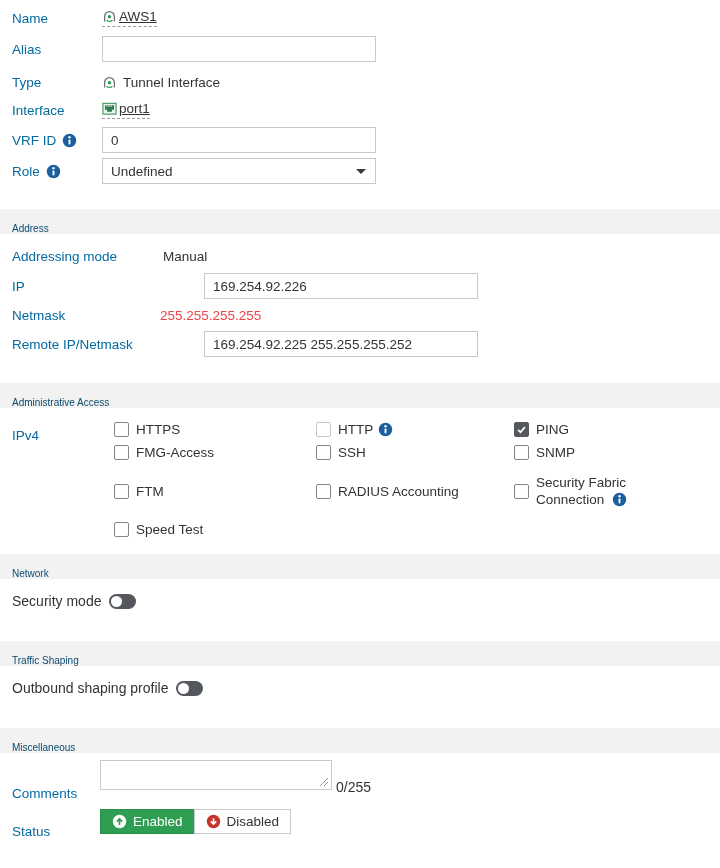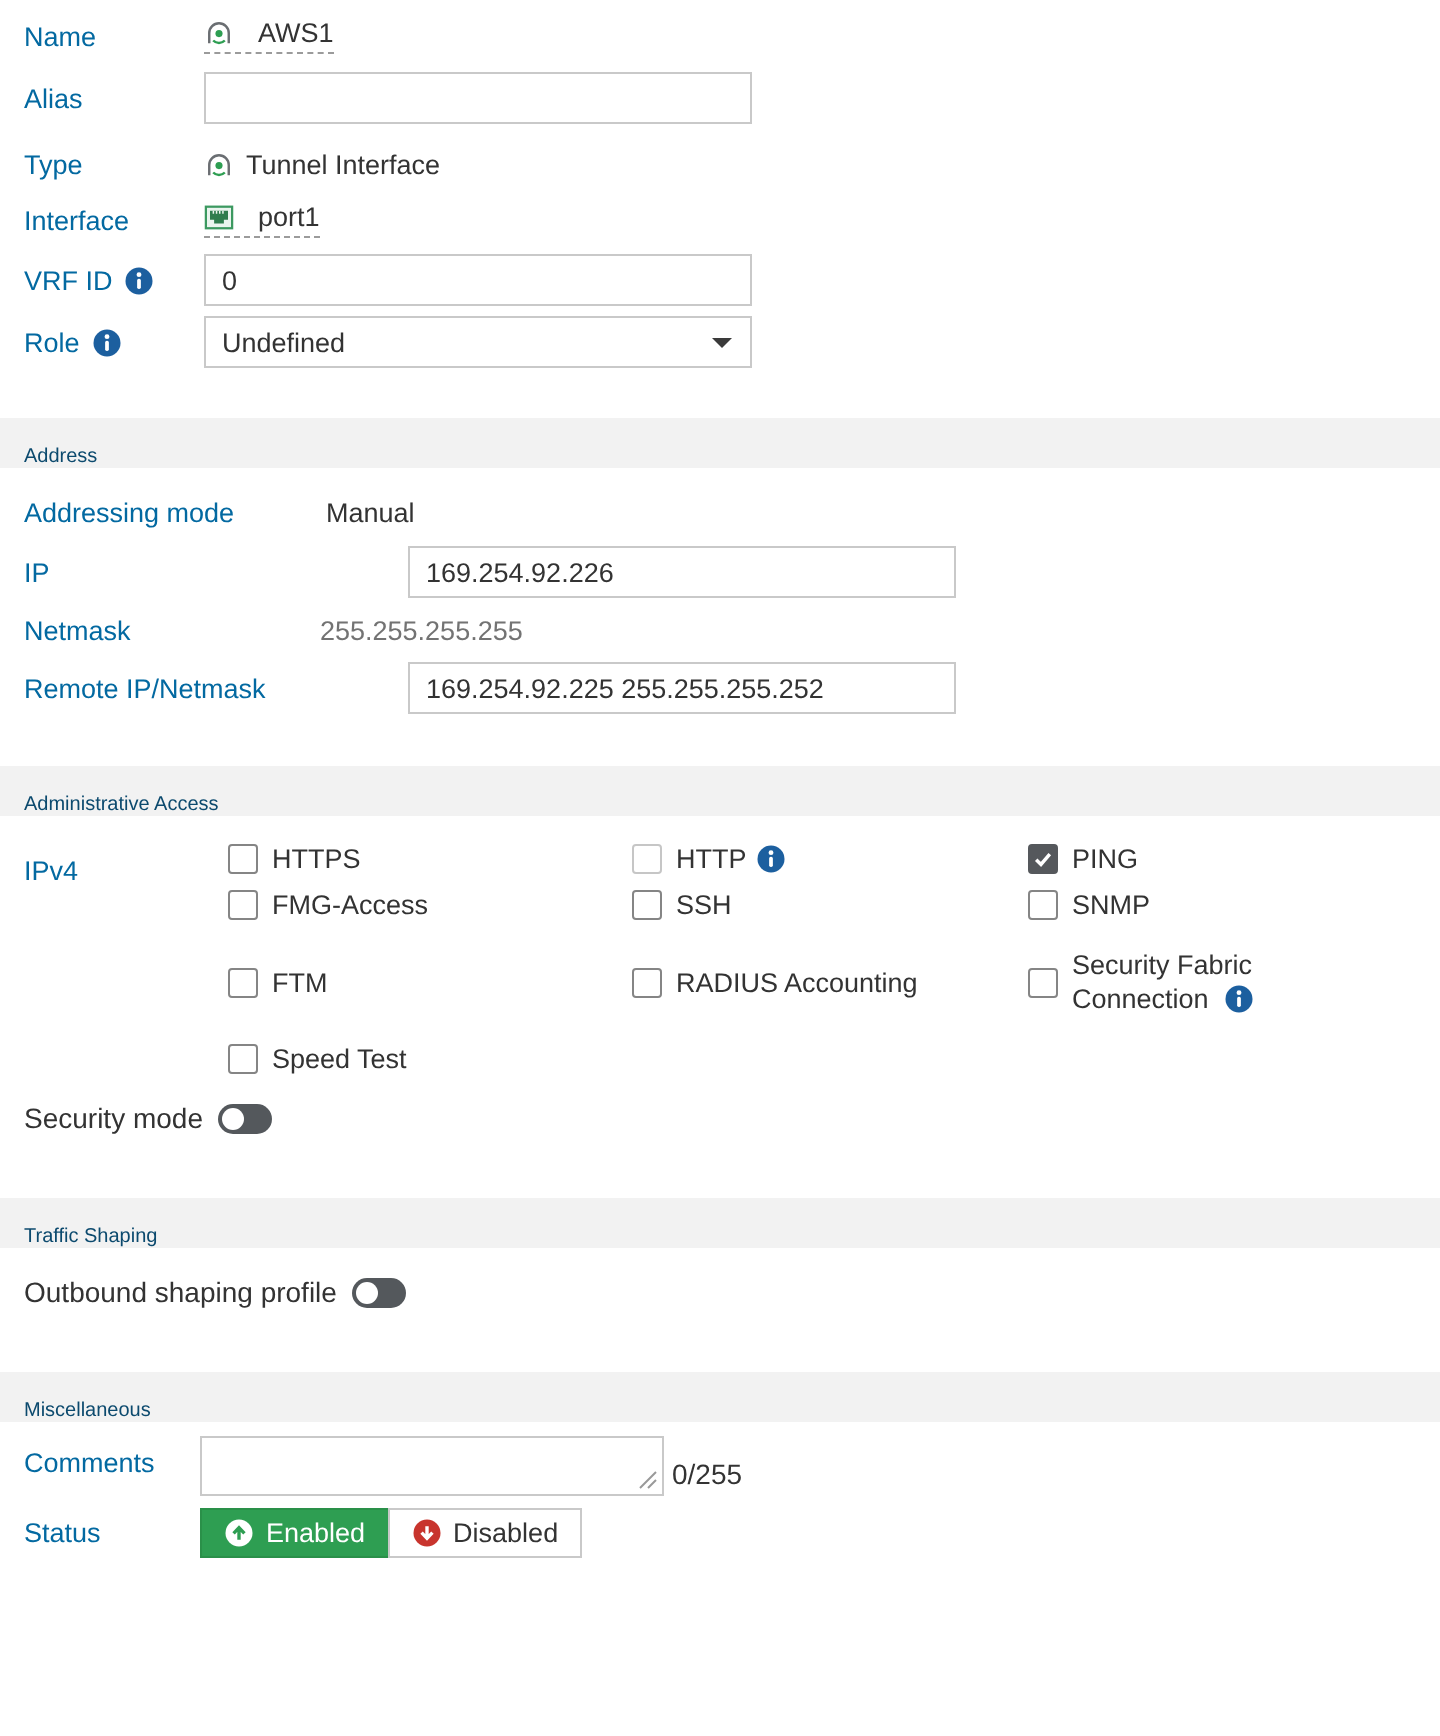--- a/index.html
+++ b/index.html
@@ -4,35 +4,35 @@
 <style>
   * { margin:0; padding:0; box-sizing:border-box; }
   html,body { background:#fff; }
   body { font-family:"Liberation Sans", sans-serif; font-size:13.5px; color:#404040; }
   .page { width:720px; min-height:868px; padding-top:8px; background:#fff; overflow:hidden; }
 
   .row { display:flex; align-items:center; padding-left:12px; }
   .lbl { flex:0 0 auto; color:#0369a1; display:flex; align-items:center; gap:6px; }
   .w90  { width:90px; }
   .w148 { width:148px; }
-  .w88  { width:88px; }
+  .w88  { width:88px;margin-top:20px; }
 
   input.txt, .selectbox {
     width:274px; height:26px; border:1px solid #c9c9c9; background:#fff;
     font-family:"Liberation Sans", sans-serif; font-size:13.5px; color:#333;
     padding:3px 8px; outline:none; border-radius:0;
   }
   .addr-input { width:273px;margin-left:44px; }
 
   .selectbox { position:relative; display:flex; align-items:center; cursor:pointer; }
   .caret { position:absolute; right:9px; top:10px; width:0; height:0;
            border-left:5px solid transparent; border-right:5px solid transparent; border-top:5px solid #3a3a3a; }
 
-  .entity { display:inline-flex; align-items:flex-end; gap:12px; color:#333;
-            border-bottom:1px dashed #9b9b9b; padding-bottom:2px; cursor:default; }
+  .entity { display:inline-flex; align-items:flex-end; gap:2px; color:#333;
+            border-bottom:1px dashed #9b9b9b; padding-bottom:2px; cursor:default;text-decoration:underline; }
   .plain-entity { display:inline-flex; align-items:center; gap:6px; color:#333; }
 
   .sectionbar { height:25px; background:#f2f2f2; display:flex; align-items:flex-end;
                 padding-left:12px; font-size:10px; color:#0c4a6e; }
 
   .info { width:15px; height:15px; flex:0 0 auto; }
 
   
   .cb-grid { display:grid; grid-template-columns:202px 198px 1fr; row-gap:8px; align-items:center; flex:1; }
   .cb-cell { display:flex; align-items:center; gap:7px; cursor:pointer; color:#333; }
@@ -147,21 +147,21 @@
     <span style="color:#333; padding-left:3px;">Manual</span>
   </div>
 
   <div class="row" style="margin-top:8px;">
     <div class="lbl w148">IP</div>
     <input class="txt addr-input" type="text" value="169.254.92.226" style="">
   </div>
 
   <div class="row" style="margin-top:7px; height:18px;">
     <div class="lbl w148">Netmask</div>
-    <span style="color:#737373;">255.255.255.255</span>
+    <span style="color:#ef4444;">255.255.255.255</span>
   </div>
 
   <div class="row" style="margin-top:7px;">
     <div class="lbl w148">Remote IP/Netmask</div>
     <input class="txt addr-input" type="text" value="169.254.92.225 255.255.255.252" style="">
   </div>
 
   <div class="sectionbar" style="margin-top:26px;">
     <span>Administrative Access</span>
   </div>
@@ -235,20 +235,23 @@
 
       <label class="cb-cell" style="margin-top:6px;">
         <span class="cb"></span>
         <span class="cb-label">Speed Test</span>
       </label>
 
     </div>
   </div>
 
 
+  <div class="sectionbar" style="margin-top:17px;">
+    <span>Network</span>
+  </div>
 
   <div class="row" style="margin-top:12px; height:20px; gap:8px;">
     <span style="font-size:14px; color:#333;">Security mode</span>
     <span class="toggle">
         <span class="knob"></span>
       </span>
   </div>
 
   <div class="sectionbar" style="margin-top:30px;">
     <span>Traffic Shaping</span>

